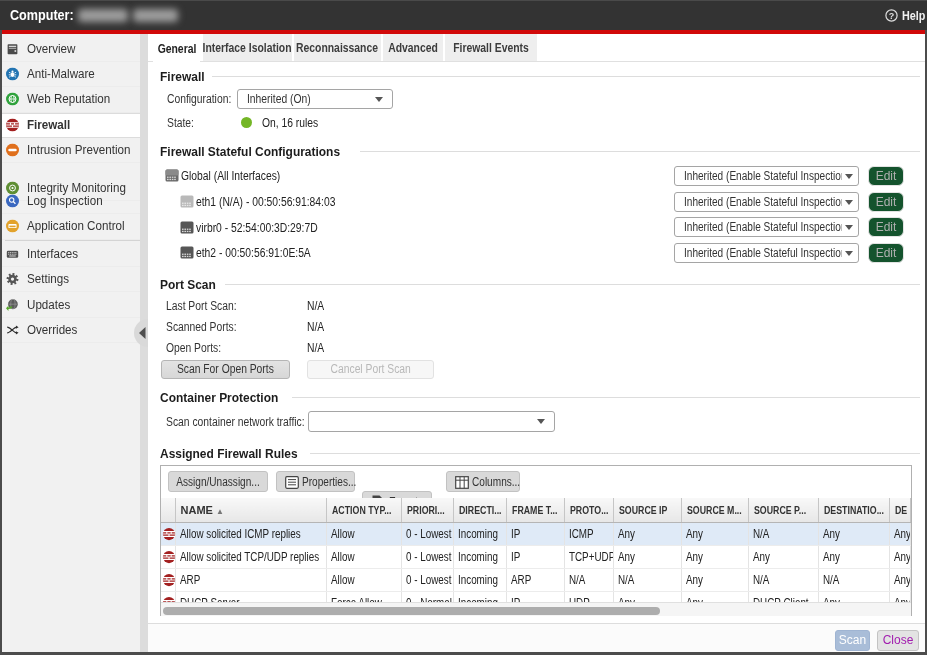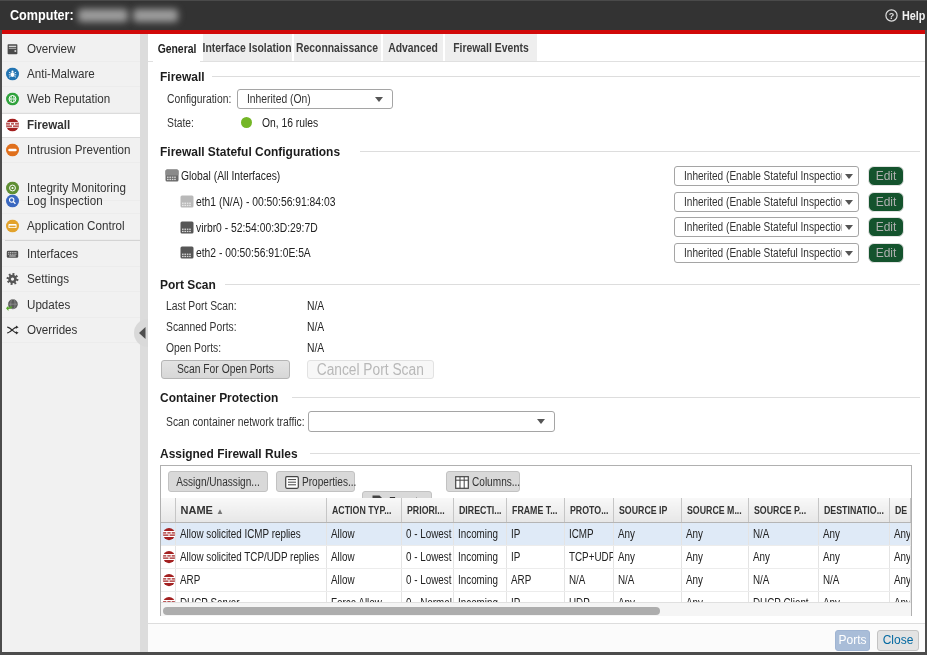--- a/index.html
+++ b/index.html
@@ -39,21 +39,21 @@
 .hline { height:1px; background:#ddd; }
 .label { font-size:12px; color:#333; white-space:nowrap; transform:scaleX(0.86); transform-origin:0 50%; }
 .value { font-size:12px; color:#222; white-space:nowrap; transform:scaleX(0.86); transform-origin:0 50%; }
 .dropdown { background:#fff; border:1px solid #a5a5a5; border-radius:3px; font-size:12px; color:#333; }
 .dropdown .txt { position:absolute; left:9px; right:18px; top:50%; transform:translateY(-50%); white-space:nowrap; overflow:hidden; }
 .ds .caret { right:5px; }
 .ds .txt { right:16px !important; }
 .ds .sx { transform:scaleX(0.84); }
 .caret { position:absolute; right:9px; top:50%; margin-top:-2px; width:0; height:0; border-left:4.5px solid transparent; border-right:4.5px solid transparent; border-top:5px solid #555; }
 .btn { background:linear-gradient(#e3e3e3,#d7d7d7); border:1px solid #b5b5b5; border-radius:3px; font-size:12px; color:#333; text-align:center; }
-.btn-dis { background:#f7f7f7; border:1px solid #e2e2e2; border-radius:3px; font-size:16px; color:#b8b8b8; text-align:center; }
+.btn-dis { background:#f7f7f7; border:1px solid #e2e2e2; border-radius:3px; font-size:12px; color:#b8b8b8; text-align:center; }
 .editbtn { background:#14532d; border:1px solid #e3e3e3; border-radius:6px; font-size:12px; color:#b0b0b0; text-align:center; line-height:18px; }
 
 
 #panel { left:160px; top:465px; width:752px; height:151px; border:1px solid #b0b0b0; background:#fff; }
 .tbtn { position:absolute; top:5px; height:21px; background:#d9d9d9; border:1px solid #c2c2c2; border-radius:3px; font-size:12px; color:#333; }
 table.grid { border-collapse:collapse; table-layout:fixed; width:750px; font-size:12px; color:#222; }
 table.grid th { height:24px; background:linear-gradient(#f8f8f8,#e7e7e7); border-right:1px solid #c6c6c6; border-bottom:1px solid #b5b5b5; font-size:11px; color:#333; text-align:left; padding:0 0 0 5px; white-space:nowrap; overflow:hidden; }
 table.grid th .sx { transform:scaleX(0.8); }
 table.grid td .sx { transform:scaleX(0.82); }
 table.grid td { height:23px; border-right:1px solid #e4e4e4; border-bottom:1px solid #ececec; padding:0 0 0 4px; white-space:nowrap; overflow:hidden; }
@@ -517,18 +517,18 @@
             <td><span class="sx">Any</span></td>
           </tr>
     </tbody>
       </table>
   </div>
   <div class="abs" style="left:0; top:135.5px; width:750px; height:14px; background:#f5f5f5; border-top:1px solid #e0e0e0;">
     <div style="position:absolute; left:2px; top:4.5px; width:497px; height:8px; border-radius:4px; background:#adadad;"></div>
   </div>
 </div>
 
-<div class="abs" style="left:835px; top:629.5px; width:35px; height:21px; background:#a9bdd8; border:1px solid #9fb4d2; border-radius:3px; color:#fff; font-size:12px; text-align:center; line-height:19px;">Ports</div>
-<div class="abs" style="left:877px; top:629.5px; width:42px; height:21px; background:#e3e3e3; border:1px solid #c3c3c3; border-radius:3px; color:#0369a1; font-size:12px; text-align:center; line-height:19px;">Close</div>
+<div class="abs" style="left:835px; top:629.5px; width:35px; height:21px; background:#a9bdd8; border:1px solid #9fb4d2; border-radius:3px; color:#fff; font-size:12px; text-align:center; line-height:19px;">Scan</div>
+<div class="abs" style="left:877px; top:629.5px; width:42px; height:21px; background:#e3e3e3; border:1px solid #c3c3c3; border-radius:3px; color:#a21caf; font-size:12px; text-align:center; line-height:19px;">Close</div>
 
 <div class="abs" id="bleft"></div>
 <div class="abs" id="bright"></div>
 <div class="abs" id="bbottom"></div>
 
 </body></html>

